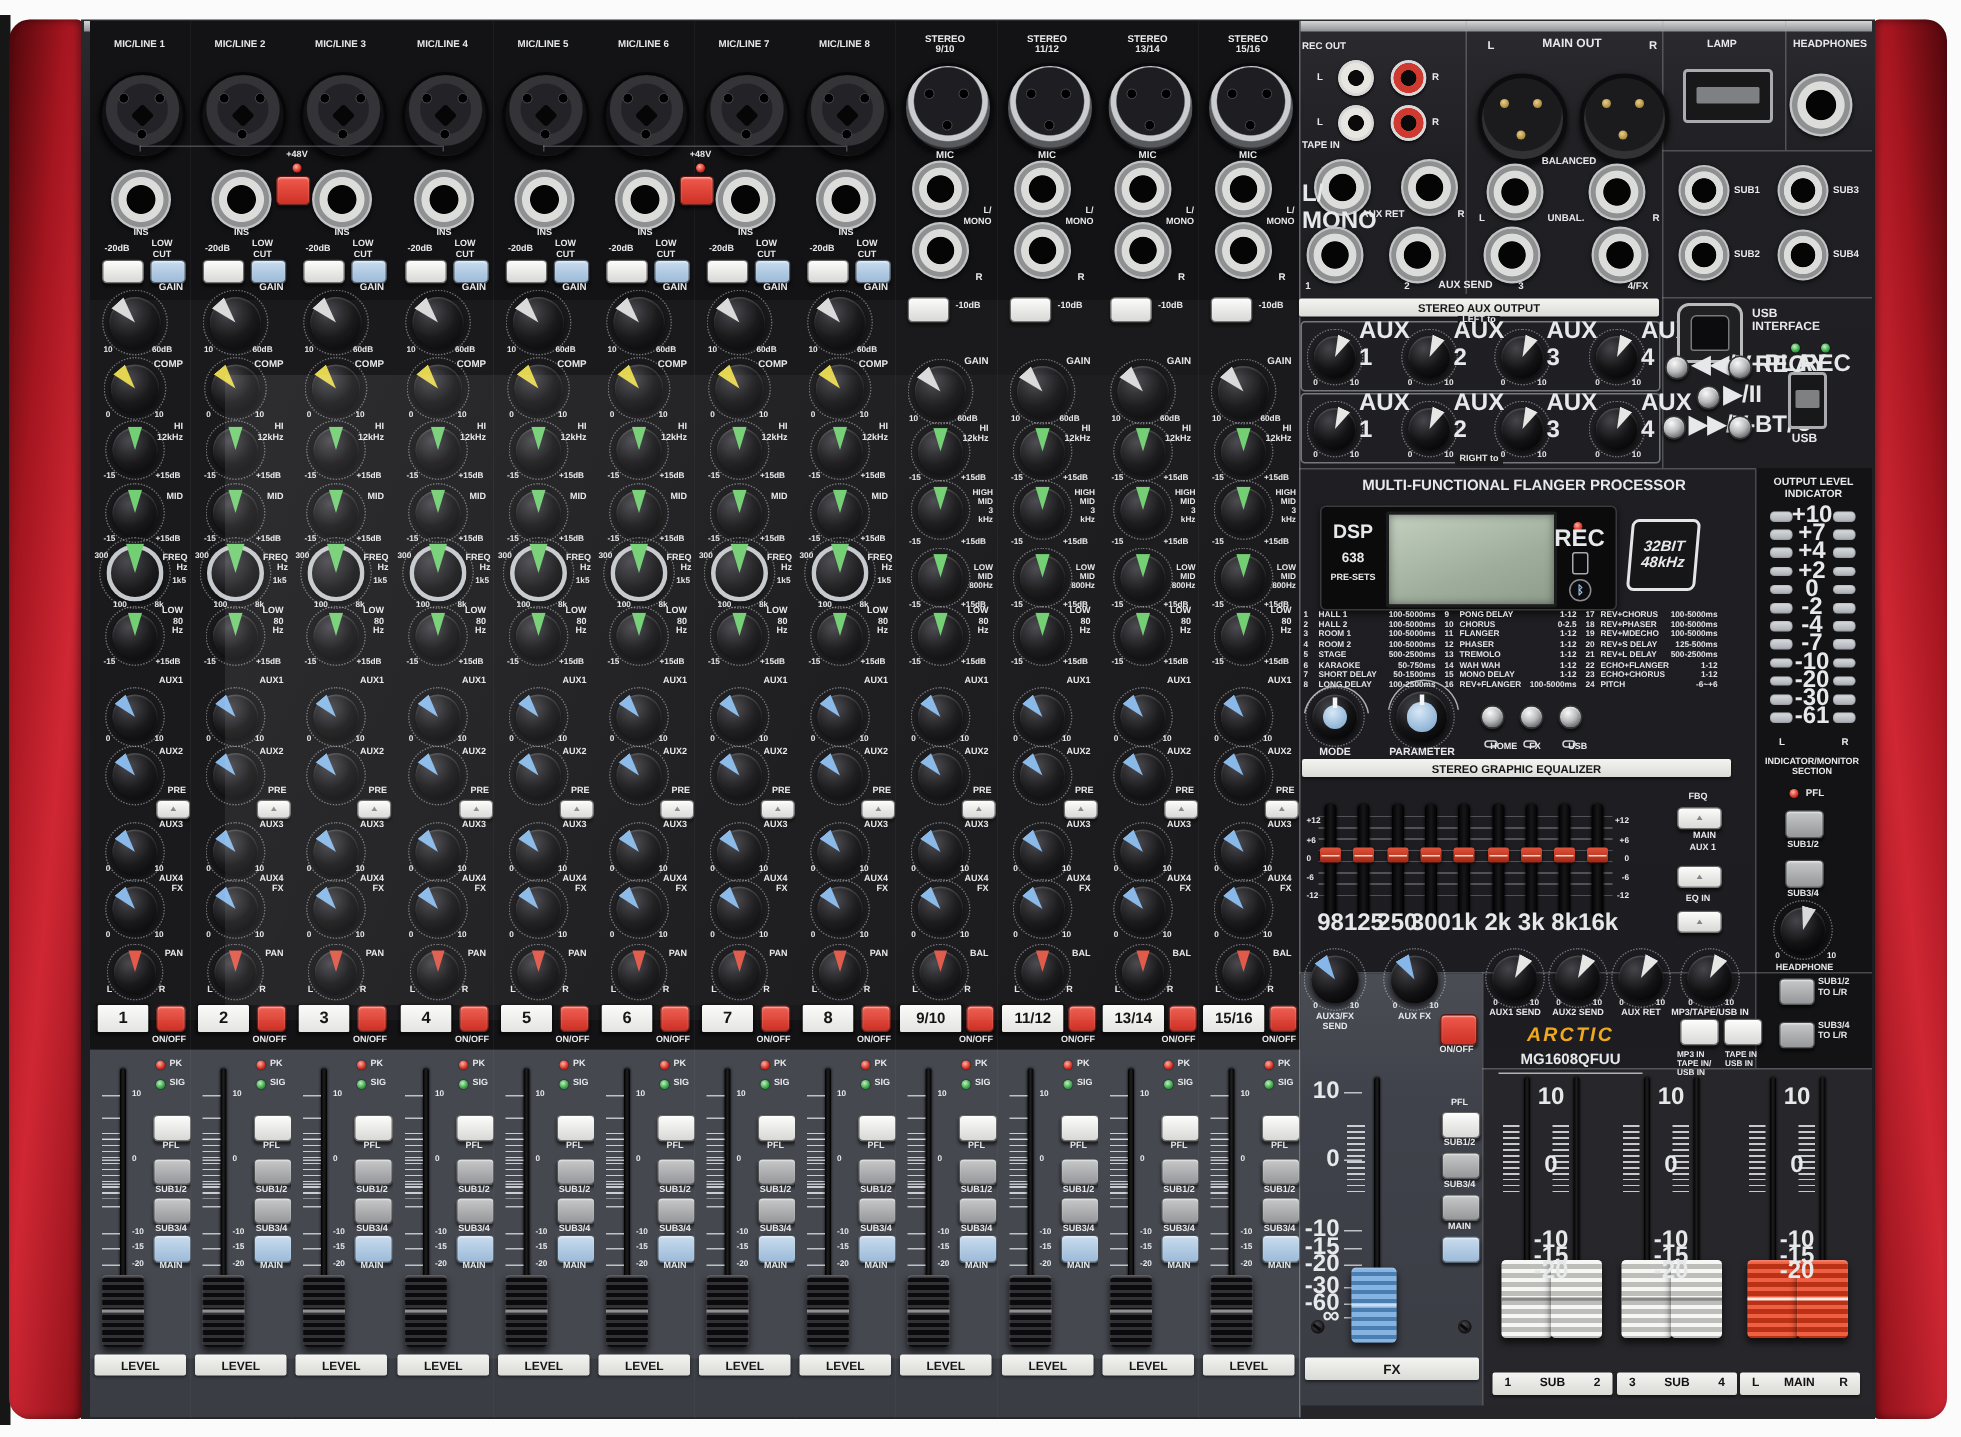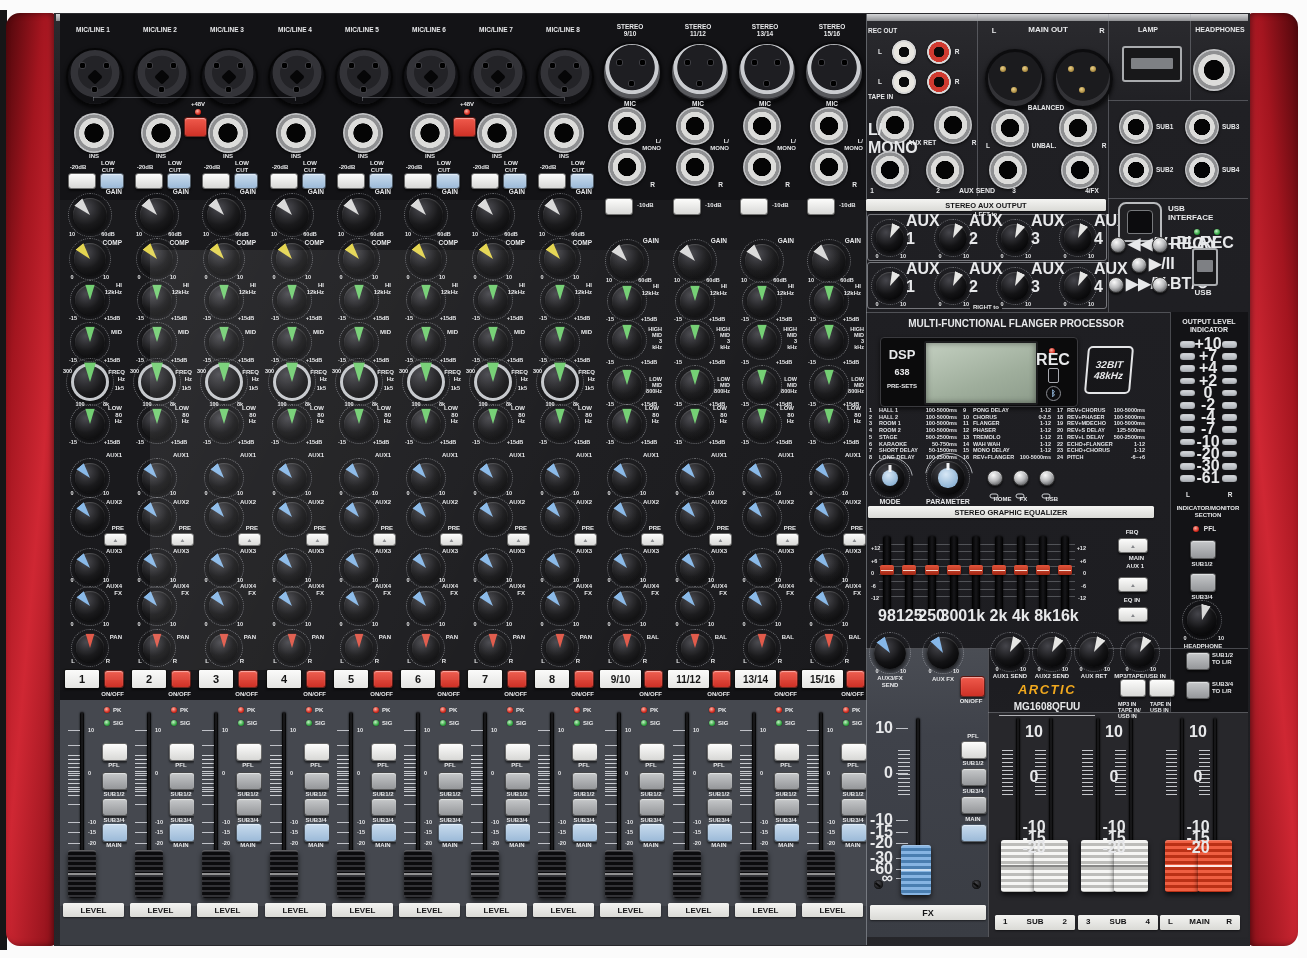--- a/index.html
+++ b/index.html
@@ -1846,21 +1846,21 @@
     <div class="gcap" style="left: 946.9px; top: 565px; width: 14px; height: 10px;"></div>
     <div class="lb t55" style="left: 953.9px; top: 616px;">300</div>
     <div class="gslot" style="left: 972.2px; top: 536px; width: 8px; height: 76px;"></div>
     <div class="gcap" style="left: 969.2px; top: 565px; width: 14px; height: 10px;"></div>
     <div class="lb t55" style="left: 976.2px; top: 616px;">1k</div>
     <div class="gslot" style="left: 994.5px; top: 536px; width: 8px; height: 76px;"></div>
     <div class="gcap" style="left: 991.5px; top: 565px; width: 14px; height: 10px;"></div>
     <div class="lb t55" style="left: 998.5px; top: 616px;">2k</div>
     <div class="gslot" style="left: 1016.8px; top: 536px; width: 8px; height: 76px;"></div>
     <div class="gcap" style="left: 1013.8px; top: 565px; width: 14px; height: 10px;"></div>
-    <div class="lb t55" style="left: 1020.8px; top: 616px;">4k</div>
+    <div class="lb t55" style="left: 1020.8px; top: 616px;">3k</div>
     <div class="gslot" style="left: 1039.1px; top: 536px; width: 8px; height: 76px;"></div>
     <div class="gcap" style="left: 1036.1px; top: 565px; width: 14px; height: 10px;"></div>
     <div class="lb t55" style="left: 1043.1px; top: 616px;">8k</div>
     <div class="gslot" style="left: 1061.4px; top: 536px; width: 8px; height: 76px;"></div>
     <div class="gcap" style="left: 1058.4px; top: 565px; width: 14px; height: 10px;"></div>
     <div class="lb t55" style="left: 1065.4px; top: 616px;">16k</div>
     <div class="lb t5 ll" style="left: 871px; top: 548px;">+12</div>
     <div class="lb t5 lr" style="left: 1086px; top: 548px;">+12</div>
     <div class="lb t5 ll" style="left: 871px; top: 561px;">+6</div>
     <div class="lb t5 lr" style="left: 1086px; top: 561px;">+6</div>

